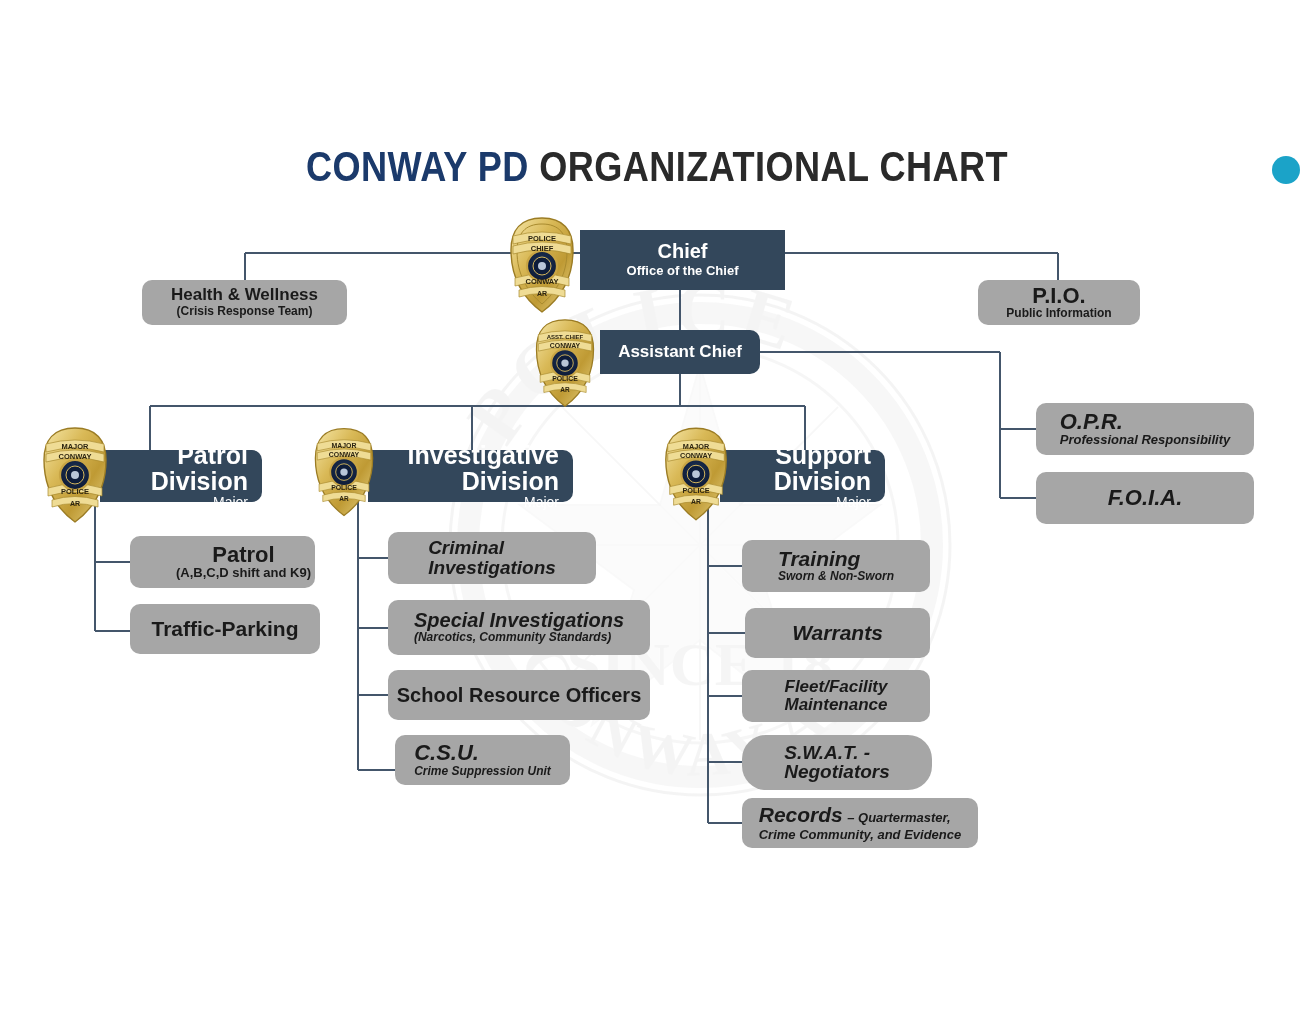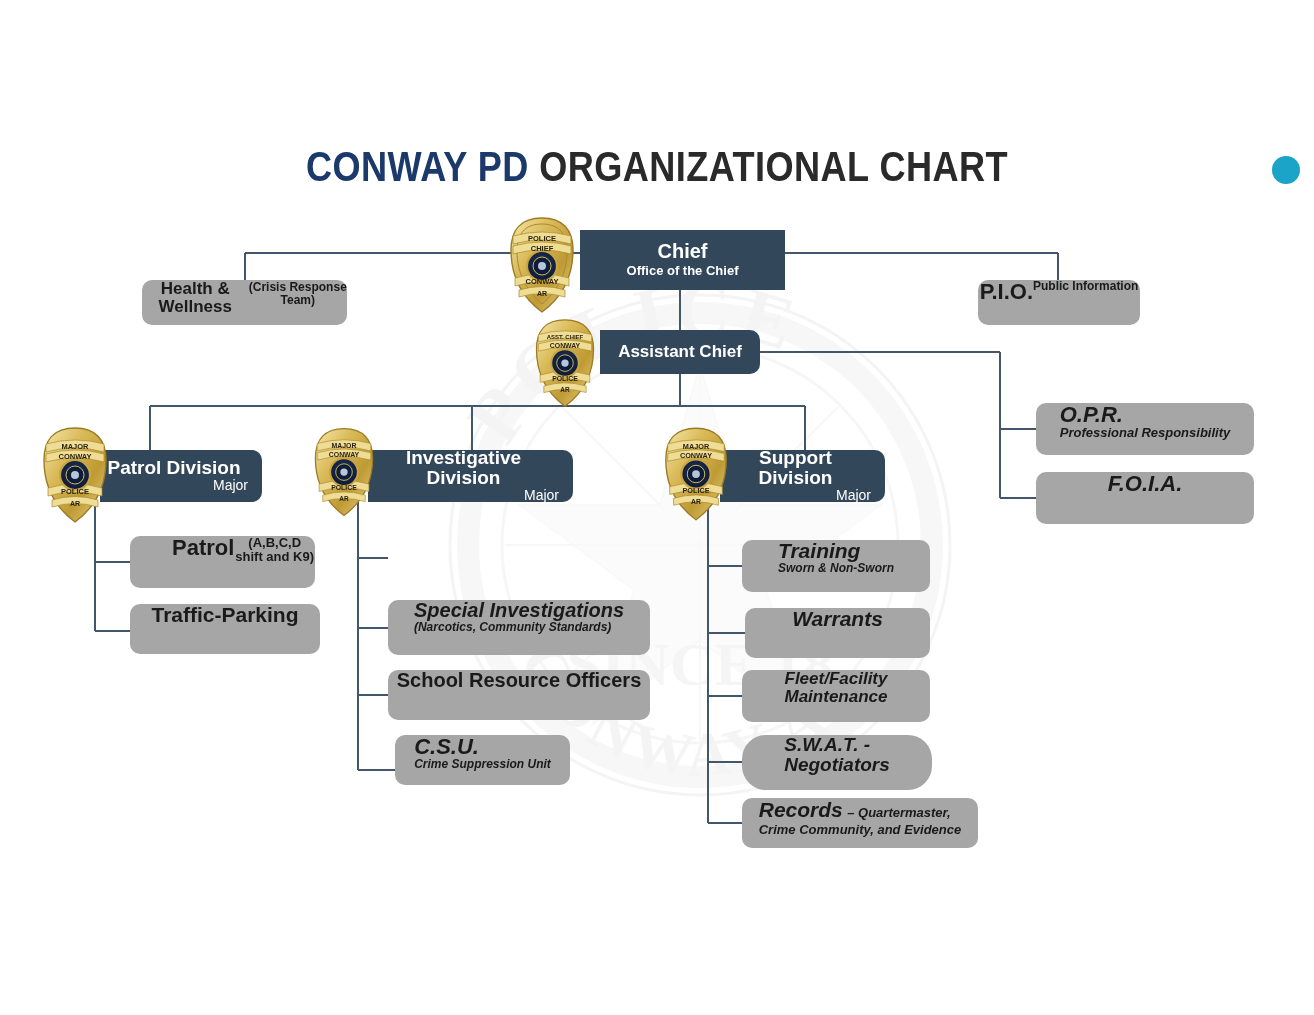--- a/index.html
+++ b/index.html
@@ -82,20 +82,21 @@
     display: flex;
     flex-direction: column;
     justify-content: center;
   }
   .navybox.rounded { border-radius: 10px; }
   .graybox {
     background: #a6a6a6;
     color: #1a1a1a;
     border-radius: 10px;
     display: flex;
+    flex-direction: column;
     justify-content: center;
   }
 
   .t-main {
     font-family: "Liberation Sans Narrow", "Liberation Sans", sans-serif;
     font-weight: bold;
     line-height: 1.05;
   }
   .t-sub {
     font-family: "Liberation Sans Narrow", "Liberation Sans", sans-serif;
@@ -136,21 +137,21 @@
 
   #foia-box { left: 1036px; top: 472px; width: 218px; height: 52px; }
   #foia-box .t-main { font-size: 22px; }
 
   
   .divbox {
     height: 52px;
     border-radius: 0 10px 10px 0;
     padding: 0 14px 0 0;
   }
-  .divbox .t-main { font-size: 19px; text-align: center; }
+  .divbox .t-main { font-size: 25px; text-align: right; }
   .divbox .t-sub  { font-size: 14px; text-align: right; font-weight: normal; }
 
   #patrol-div   { left: 100px; top: 450px; width: 162px; }
   #invest-div   { left: 368px; top: 450px; width: 205px; }
   #support-div  { left: 720px; top: 450px; width: 165px; }
 
   
   #patrol-1 { left: 130px; top: 536px; width: 185px; height: 52px; padding-left: 42px; }
   #patrol-1 .t-main { font-size: 22px; }
   #patrol-1 .t-sub  { font-size: 13px; }
@@ -325,20 +326,28 @@
   </div>
 
   <div class="box graybox" id="patrol-1">
     <div class="t-main center">Patrol</div>
     <div class="t-sub center">(A,B,C,D shift and K9)</div>
   </div>
   <div class="box graybox" id="patrol-2">
     <div class="t-main center">Traffic-Parking</div>
   </div>
 
+  <div class="box graybox" id="inv-1">
+    <div class="wrap-center">
+      <div class="inner-left">
+        <div class="t-main left pre" style="white-space:pre-line">Criminal
+Investigations</div>
+      </div>
+    </div>
+  </div>
   <div class="box graybox" id="inv-2">
     <div class="wrap-center">
       <div class="inner-left">
         <div class="t-main left">Special Investigations</div>
         <div class="t-sub left">(Narcotics, Community Standards)</div>
       </div>
     </div>
   </div>
   <div class="box graybox" id="inv-3">
     <div class="t-main center">School Resource Officers</div>

